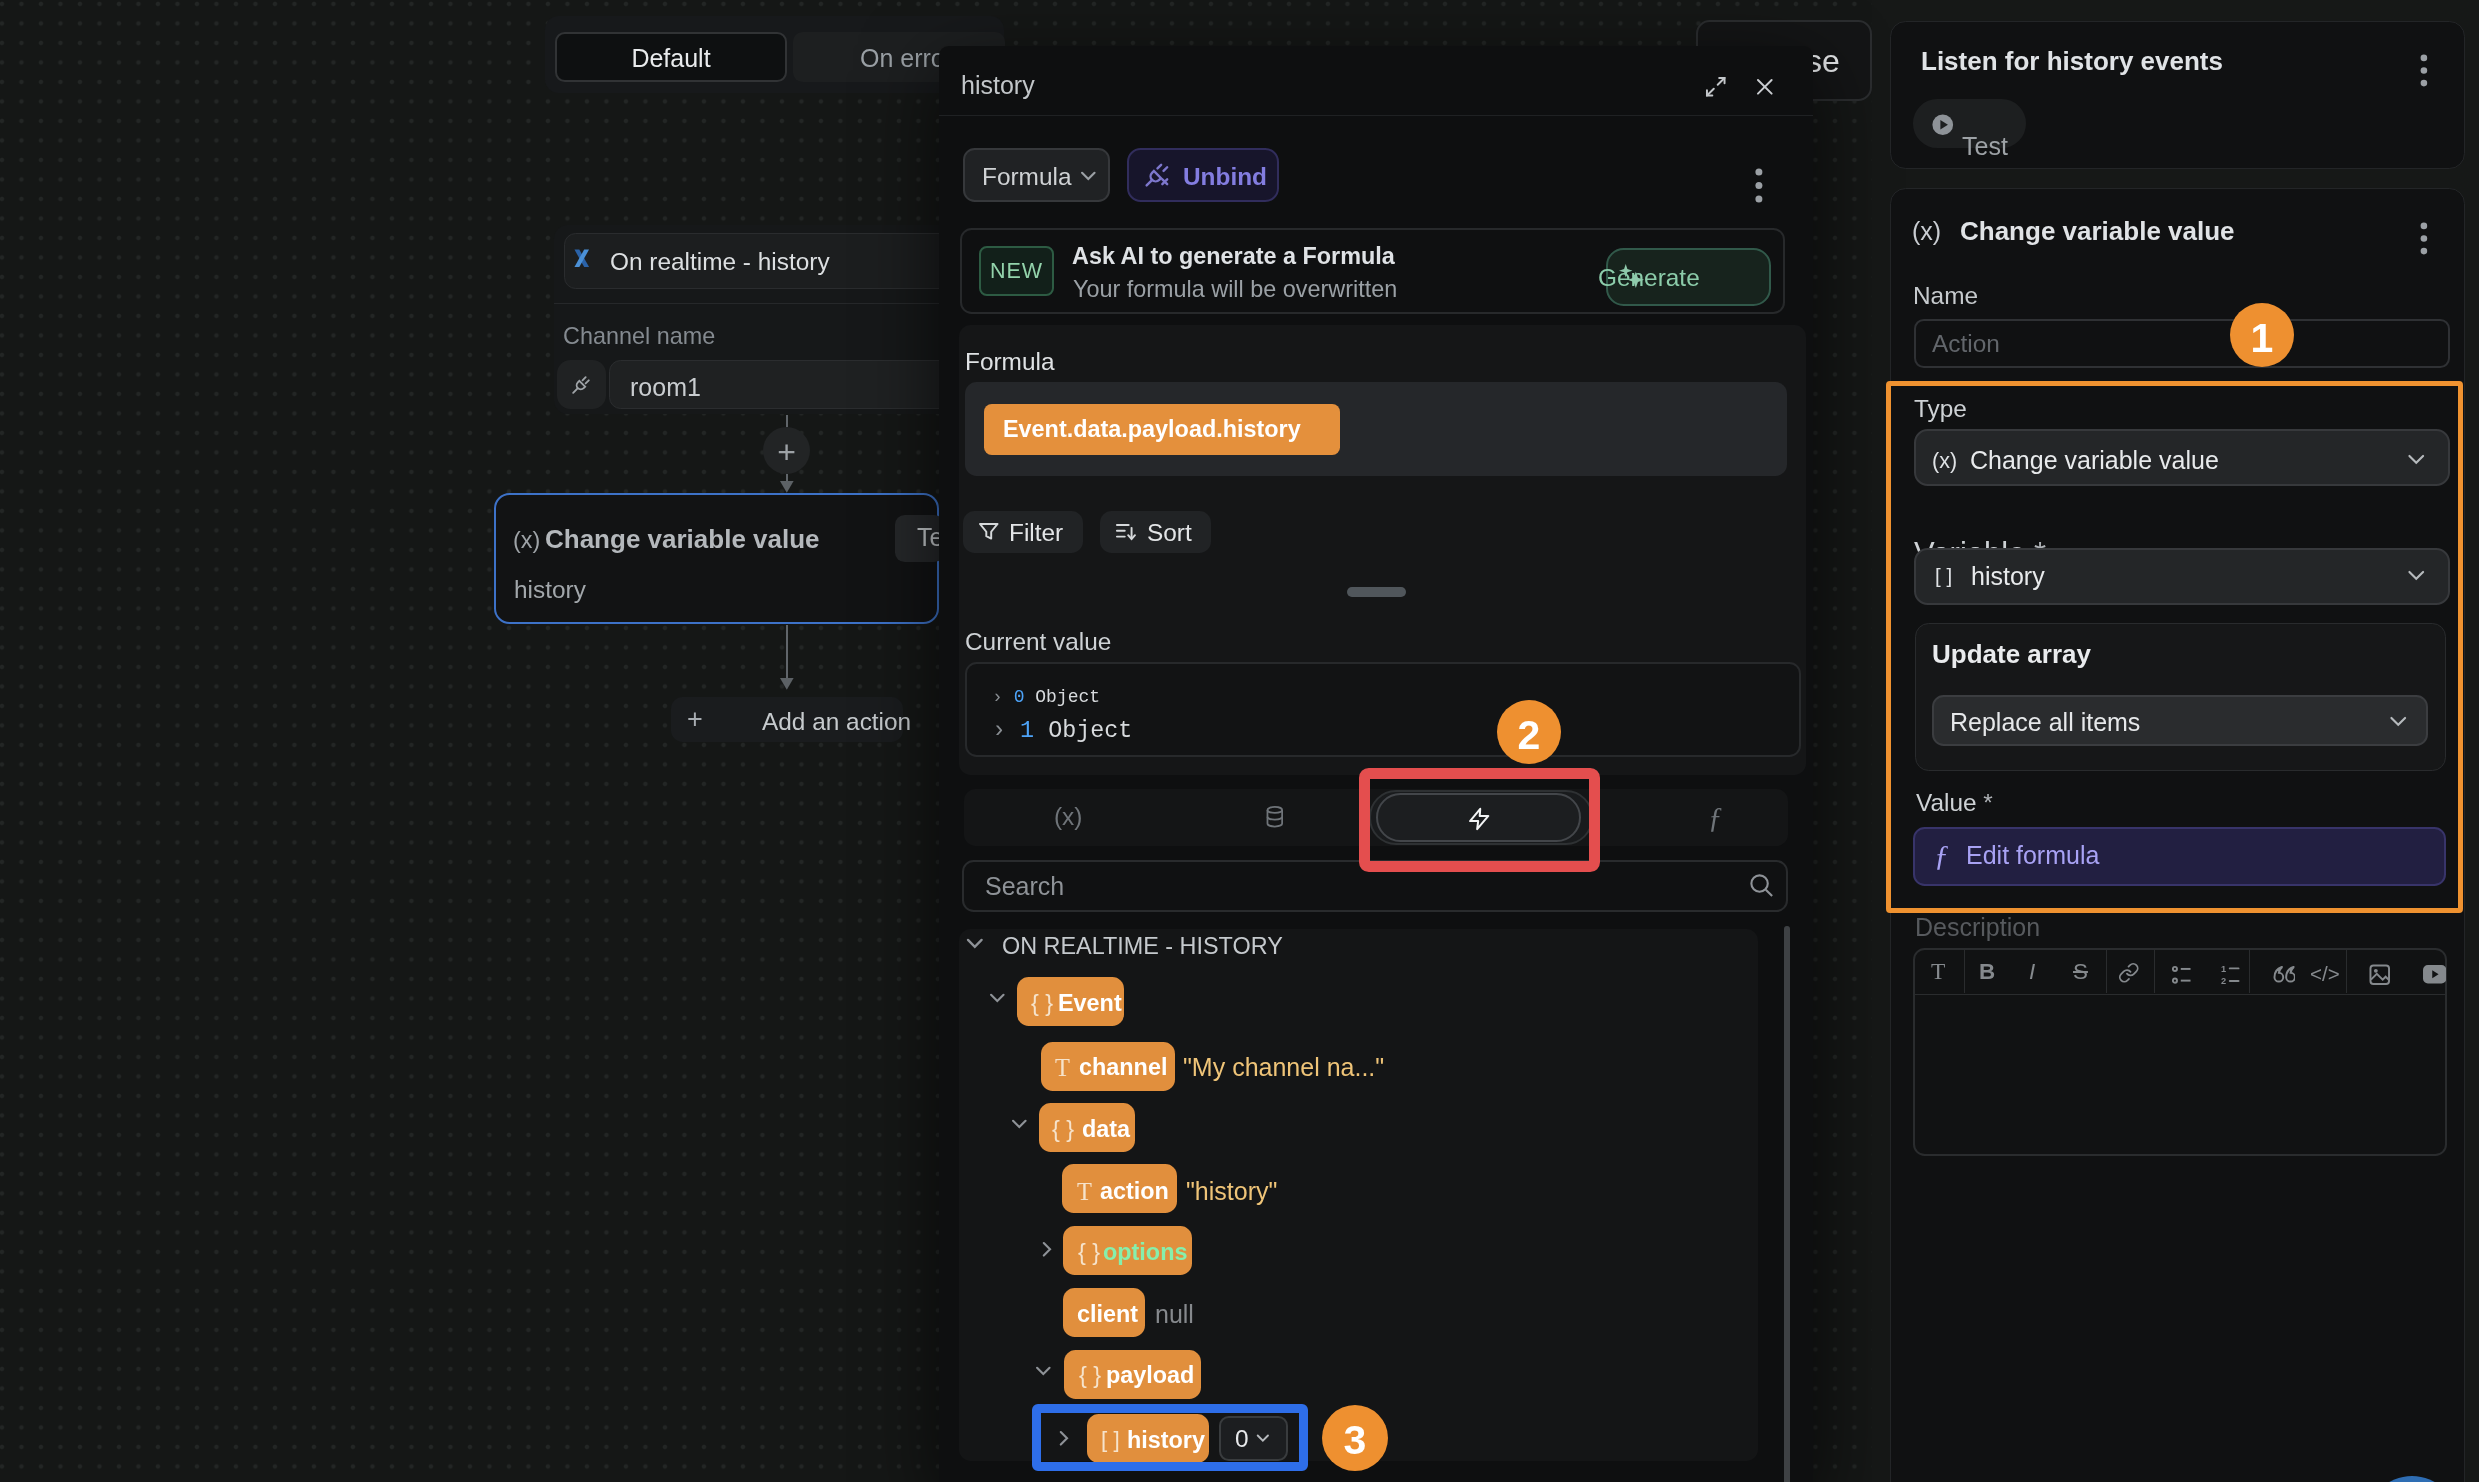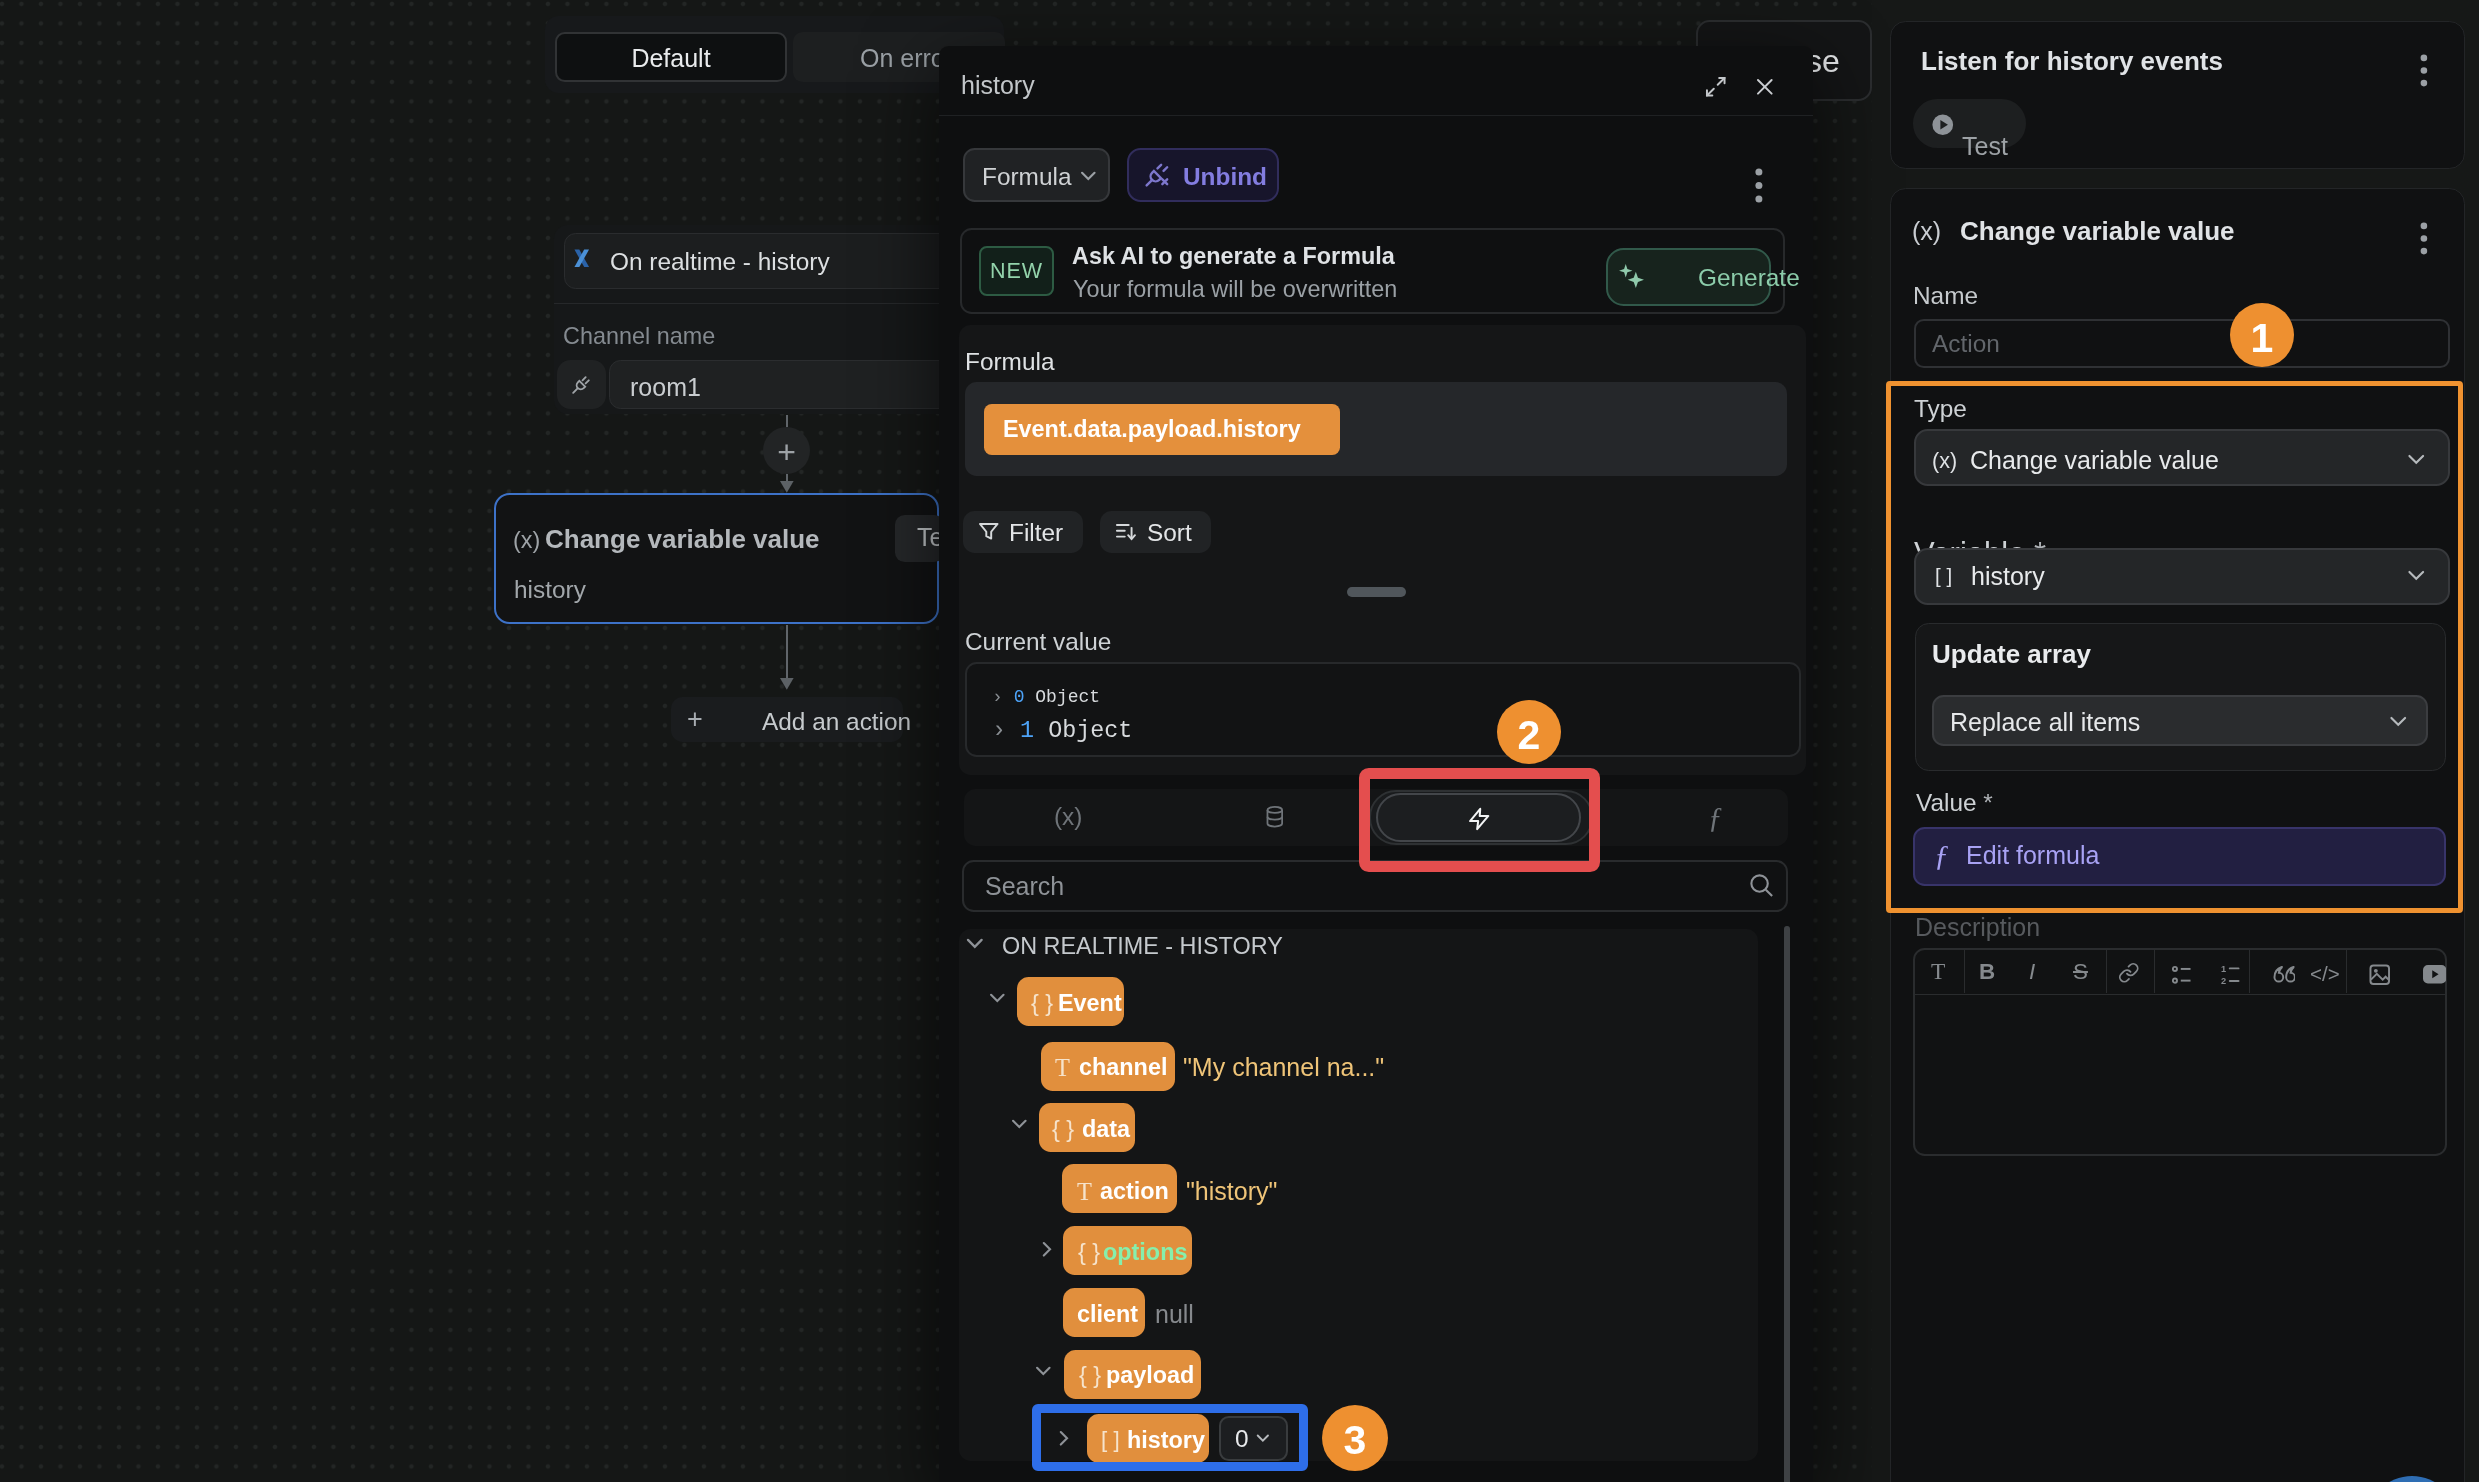--- a/index.html
+++ b/index.html
@@ -108,21 +108,21 @@
   <div class="abs" style="left:960px;top:228px;width:825px;height:86px;background:#0f1011;border:2px solid #27292b;border-radius:11.7px;"></div>
   <div class="abs" style="left:979px;top:246px;width:75px;height:50px;background:#12201a;border:2px solid #2d5b43;border-radius:7.8px;"></div>
   <div class="txt" style="left:979px;top:259px;width:75px;text-align:center;font-size:21.5px;letter-spacing:1px;color:#93d3ab;font-weight:500;">NEW</div>
   <div class="txt" style="left:1072px;top:243px;font-size:23.4px;color:#dfe2e5;font-weight:700;">Ask AI to generate a Formula</div>
   <div class="txt" style="left:1073px;top:276px;font-size:23.4px;color:#9aa0a5;">Your formula will be overwritten</div>
   <div class="abs" style="left:1606px;top:248px;width:165px;height:58px;background:#17231d;border:2px solid #31594a;border-radius:17.6px;"></div>
   <svg class="abs" style="left:1619px;top:264px;" width="25" height="25" viewBox="0 0 26 26" fill="#8fc9ab">
     <path d="M7 0 L8.7 5.3 L14 7 L8.7 8.7 L7 14 L5.3 8.7 L0 7 L5.3 5.3 Z"></path>
     <path d="M17.5 10 L19.7 16.3 L26 18.5 L19.7 20.7 L17.5 27 L15.3 20.7 L9 18.5 L15.3 16.3 Z" transform="translate(0,-2)"></path>
   </svg>
-  <div class="txt" style="left:1698px;top:264px;font-size:24.4px;color:#8cccaa;font-weight:500;">Generate</div>
+  <div class="txt" style="left:1598px;top:264px;font-size:24.4px;color:#8cccaa;font-weight:500;">Generate</div>
 
   <div class="abs" style="left:959px;top:325px;width:847px;height:450px;background:#151617;border-radius:11.7px;"></div>
   <div class="txt" style="left:965px;top:348px;font-size:24.4px;color:#dfe2e4;">Formula</div>
   <div class="abs" style="left:965px;top:382px;width:822px;height:94px;background:#25272a;border-radius:11.7px;"></div>
   <div class="abs" style="left:984px;top:404px;width:356px;height:51px;background:#e4903c;border-radius:7.8px;"></div>
   <div class="txt" style="left:1003px;top:416px;font-size:23.4px;color:#ffffff;font-weight:600;">Event.data.payload.history</div>
 
   <div class="abs" style="left:963px;top:511px;width:120px;height:42px;background:#212325;border-radius:11.7px;"></div>
   <svg class="abs" style="left:978px;top:521px;" width="21.5" height="21.5" viewBox="0 0 22 22" fill="none" stroke="#d6d9db" stroke-width="2" stroke-linejoin="round">
       <path d="M2 3 H20 L13.5 11 V18 L8.5 15.5 V11 Z"></path>

